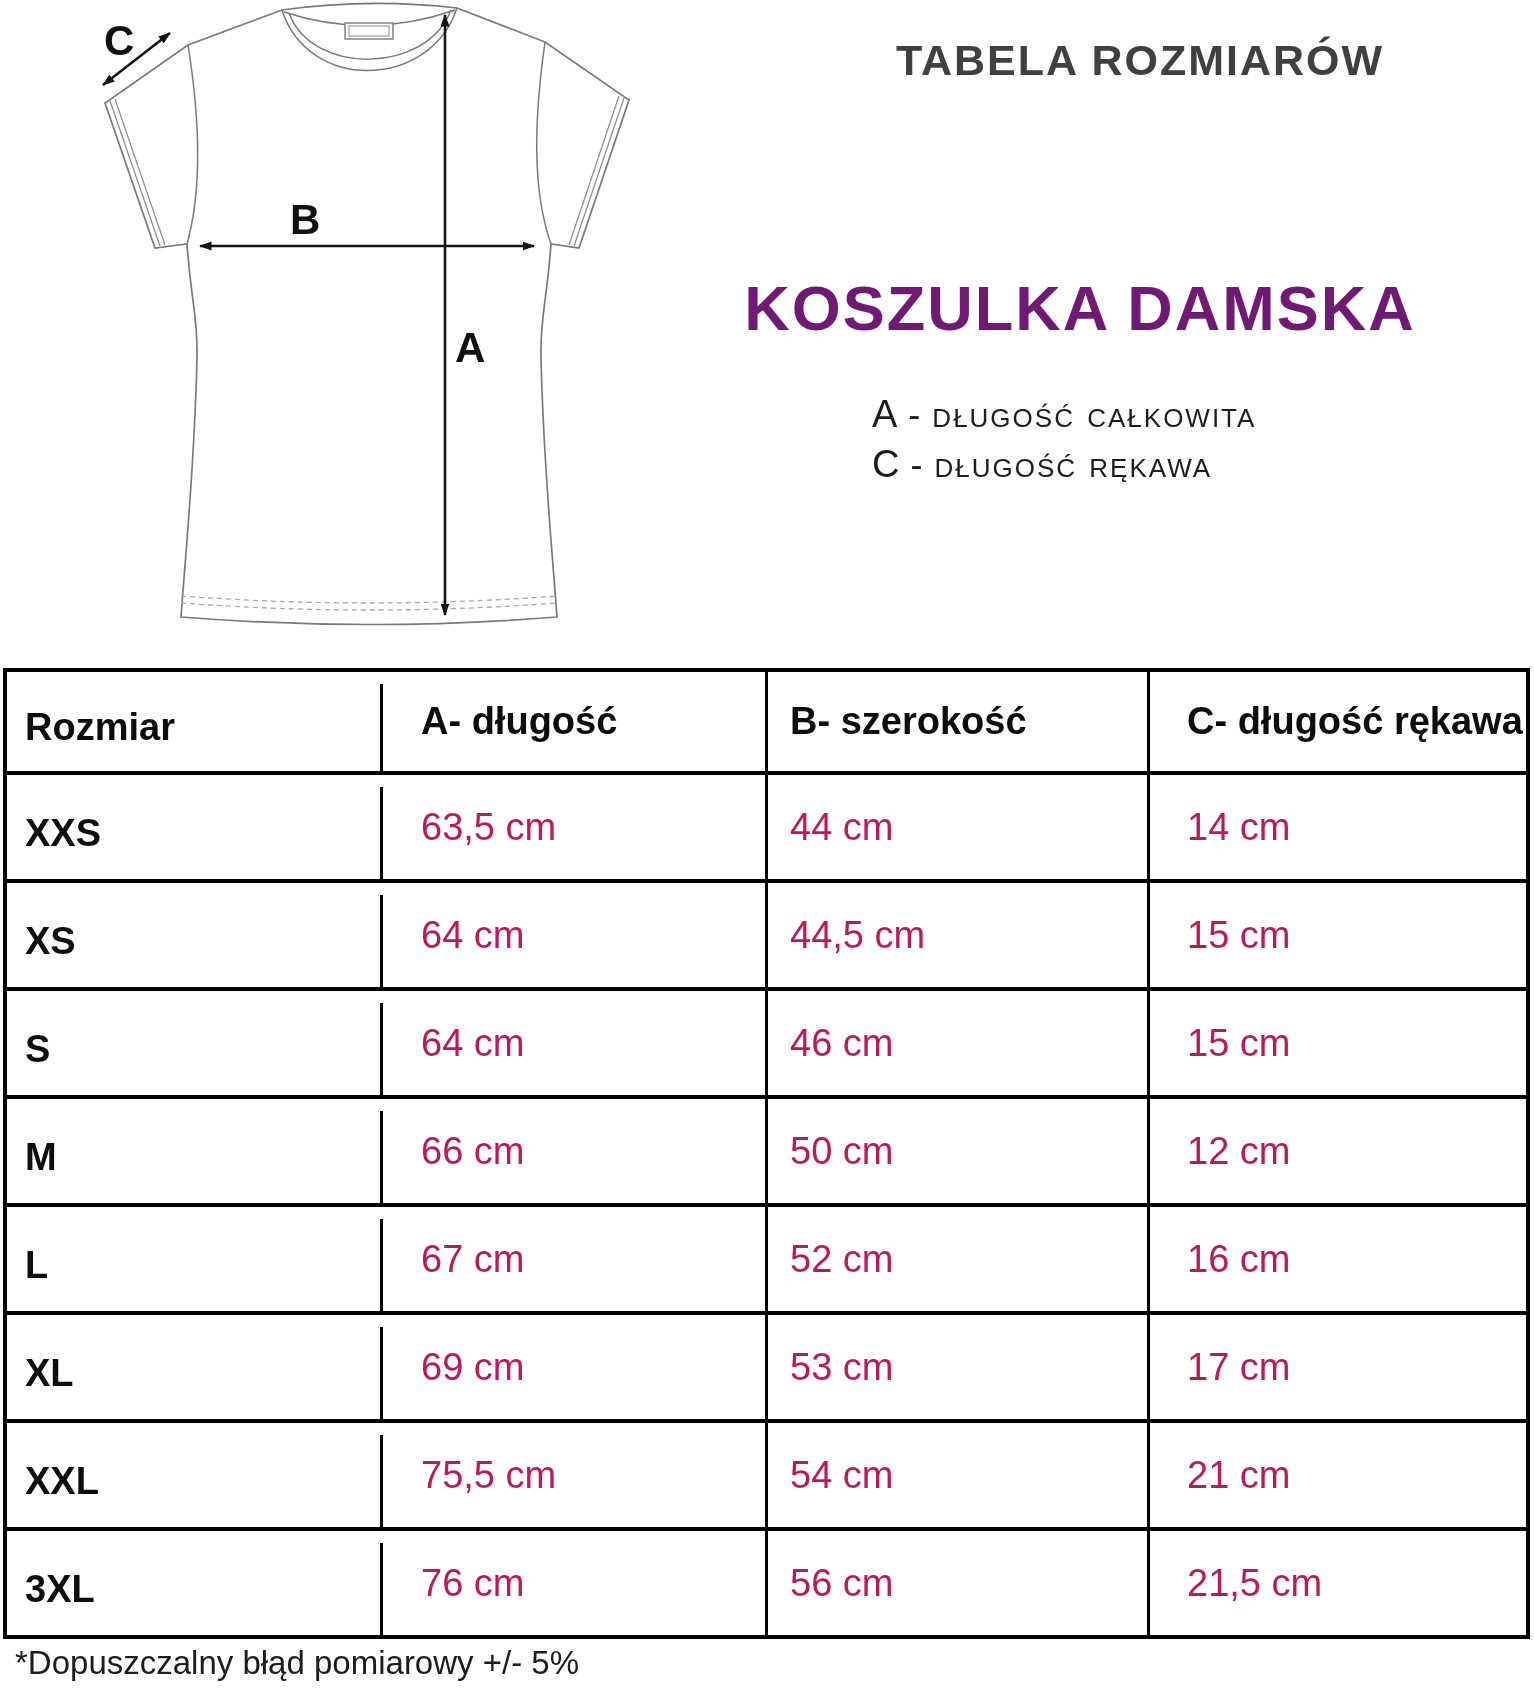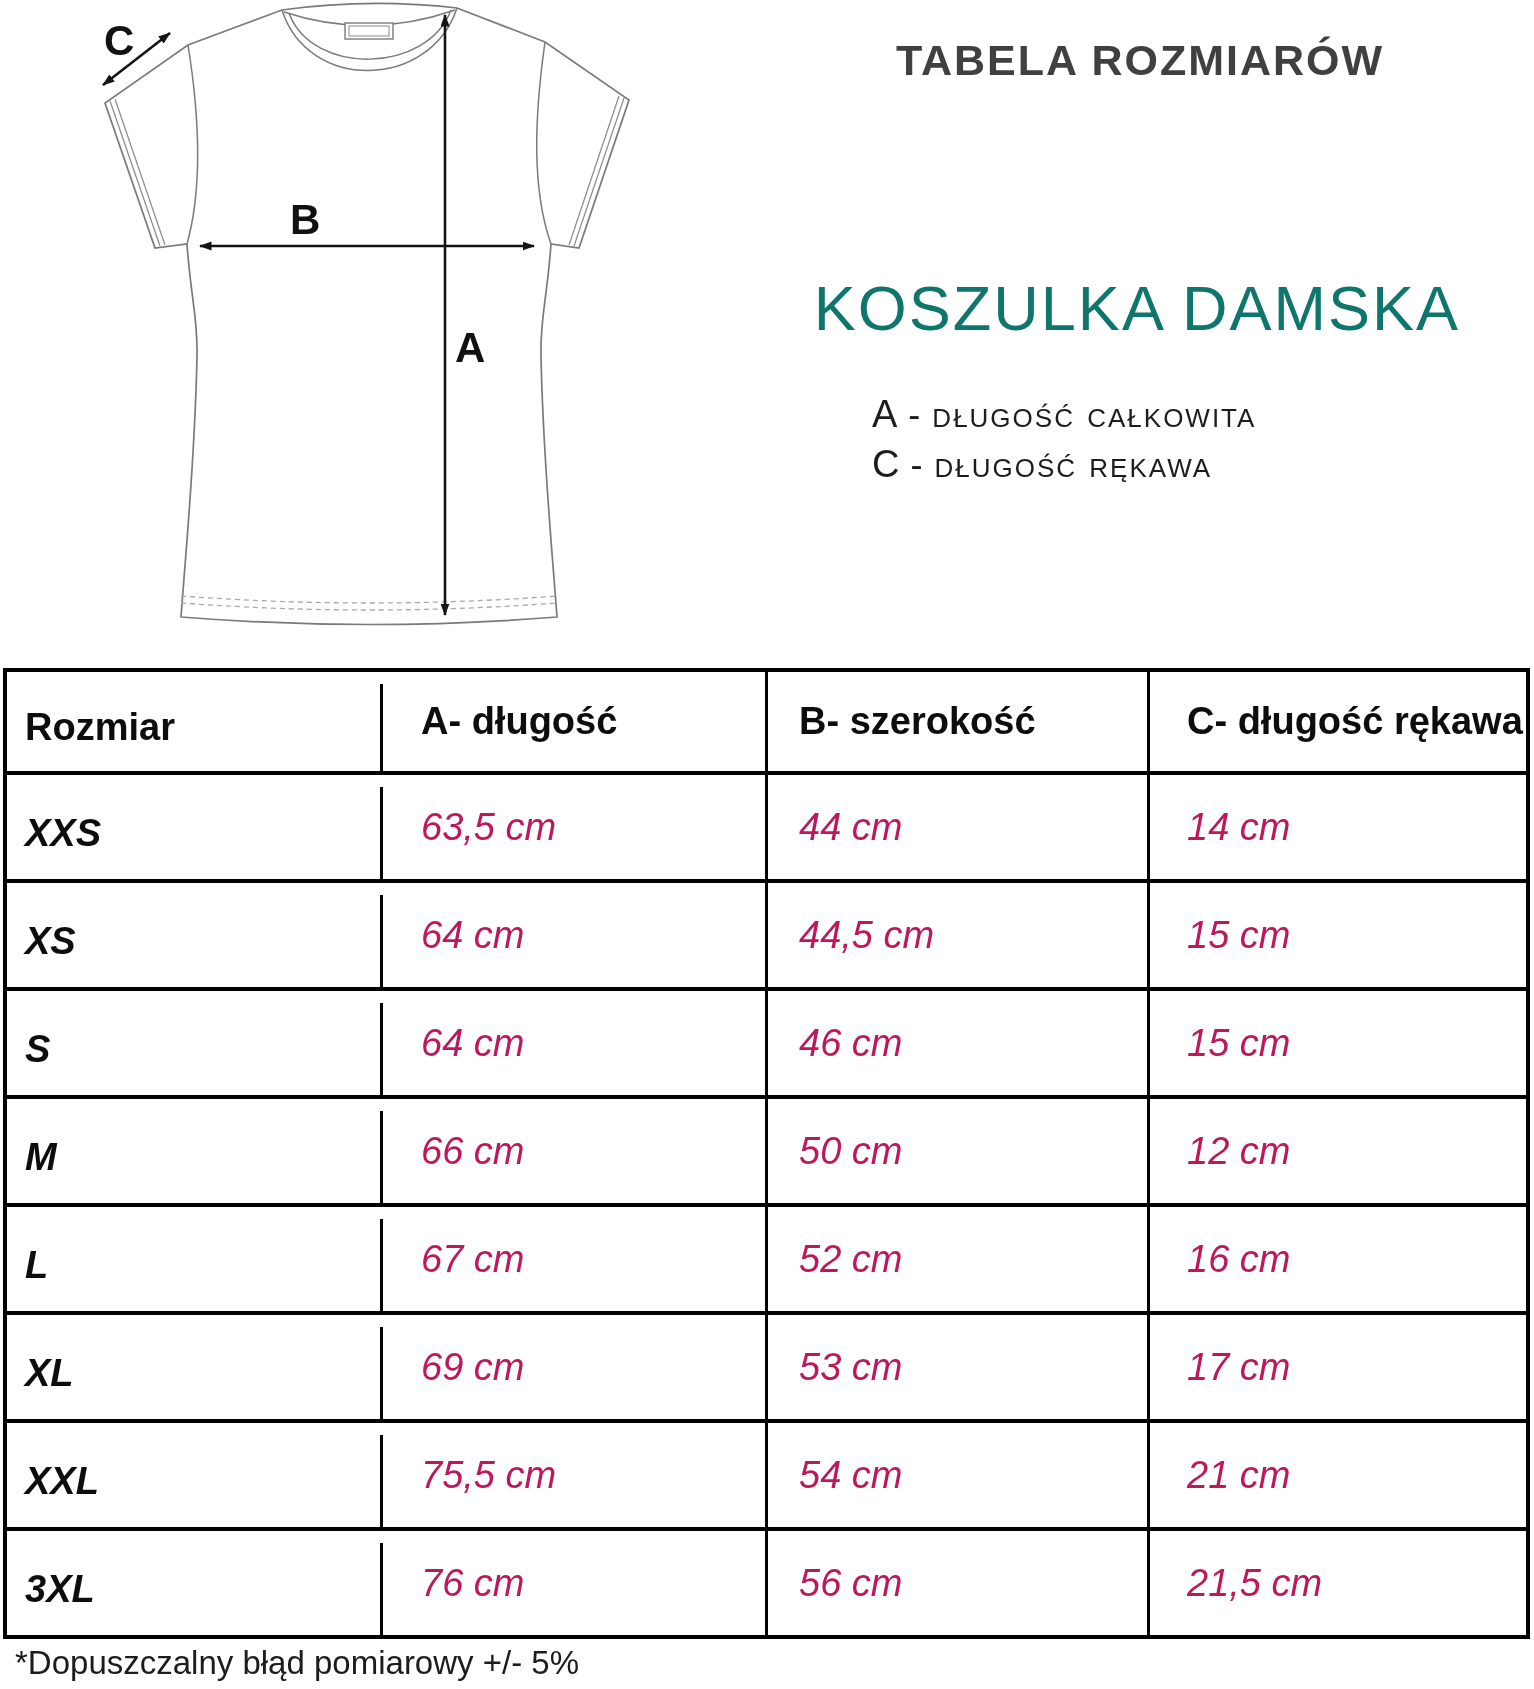--- a/index.html
+++ b/index.html
@@ -37,25 +37,25 @@
     font-weight: 700;
     letter-spacing: 2px;
     color: #404040;
     white-space: nowrap;
   }
   .product-name {
     position: absolute;
     left: 700px;
     top: 272px;
     width: 760px;
-    text-align: right;
+    text-align: center;
     font-size: 63px;
-    font-weight: 400;
+    font-weight: 700;
     letter-spacing: 2px;
-    color: #0f766e;
+    color: #701a75;
     white-space: nowrap;
   }
   .legend {
     position: absolute;
     left: 872px;
     top: 384px;
   }
   .legend-item {
     height: 50px;
     line-height: 60px;
@@ -85,32 +85,32 @@
     border: 4px solid #000000;
     background: #ffffff;
   }
   .trow {
     display: grid;
     grid-template-columns: 376px 385px 382px 1fr;
     border-top: 4px solid #000000;
   }
   .trow:first-child { border-top: none; }
   .trow.head { height: 99px; }
-  .trow.data { height: 104px; font-style: italic; }
+  .trow.data { height: 104px; }
   .cell {
     display: flex;
     align-items: center;
     border-right: 3px solid #000000;
     overflow: hidden;
     white-space: nowrap;
   }
   .cell:last-child { border-right: none; }
   .cell.c1 { padding-left: 18px; margin-top: 12px; }
   .cell.c2 { padding-left: 38px; }
-  .cell.c3 { padding-left: 31px; }
+  .cell.c3 { padding-left: 22px; }
   .cell.c4 { padding-left: 37px; }
   .head .cell {
     font-size: 38px;
     font-weight: 700;
     color: #0d0d0d;
   }
   .data .cell.c1 {
     font-size: 38px;
     font-weight: 700;
     color: #0d0d0d;

